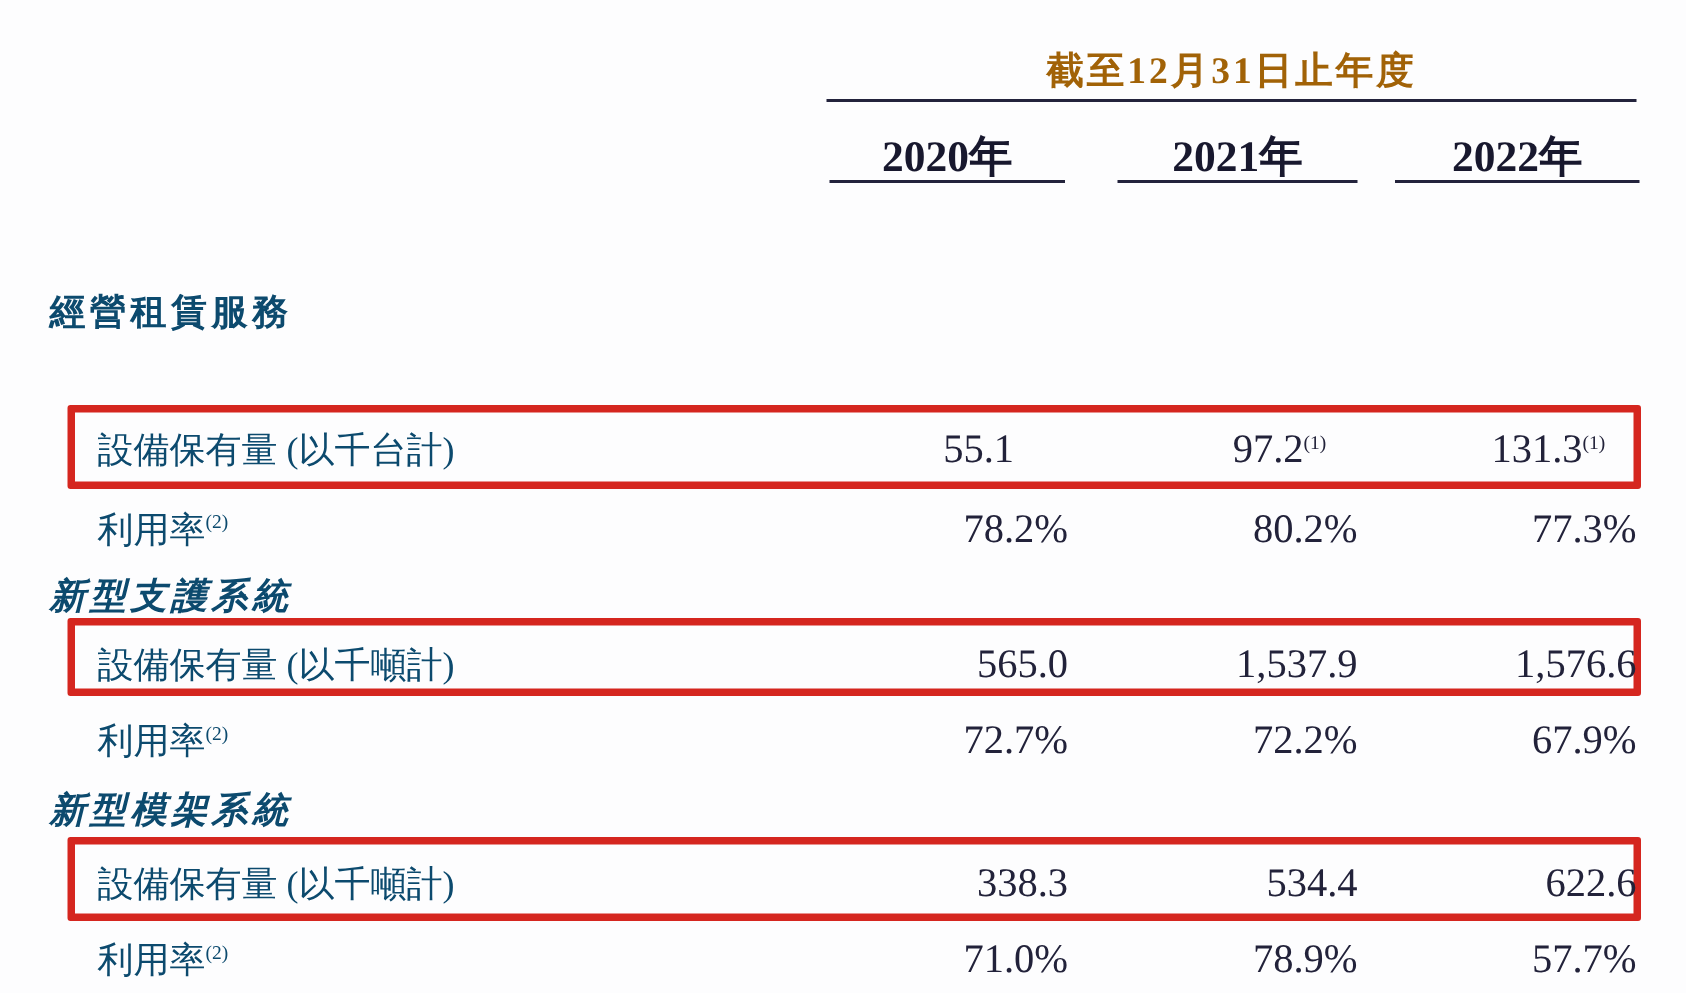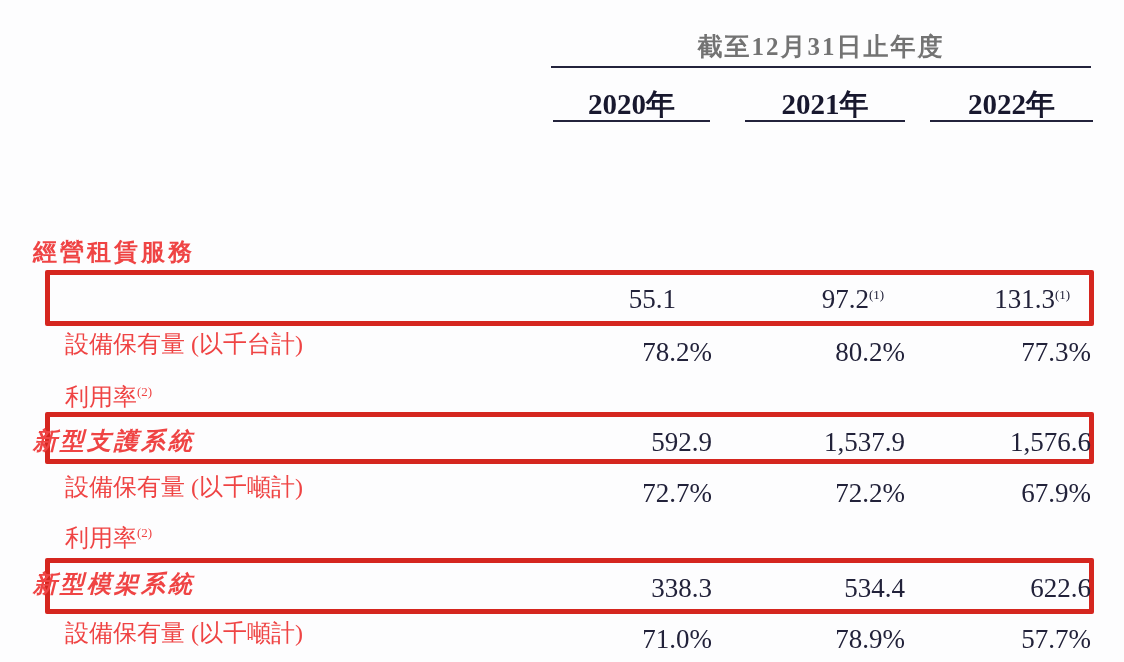--- a/index.html
+++ b/index.html
@@ -14,44 +14,43 @@
     overflow:hidden;
     color:#1f1f33;
   }
   .abs{position:absolute;}
   
   .period-title{
     left:551px;top:30px;width:540px;
     text-align:center;
     font-size:25px;font-weight:bold;
     letter-spacing:2px;
-    color:#737373;
+    color:#a16207;
   }
   .period-rule{
     left:551px;top:66px;width:540px;height:2px;
     background:#23233c;
   }
   .year-cell{
     top:85px;
     text-align:center;
     font-size:29px;font-weight:bold;
     color:#18182e;
   }
   .y1{left:553px;width:157px;}
   .y2{left:745px;width:160px;}
   .y3{left:930px;width:163px;}
   .year-rule{
     top:120px;height:2px;background:#23233c;
   }
   
   .row-label{
     font-size:24px;
-    color:#ef4444;
+    color:#0c4a6e;
     white-space:nowrap;
-    margin-top:44px;
   }
   .group-title{font-weight:bold;letter-spacing:3px;}
   .section-name{font-weight:bold;font-style:italic;letter-spacing:3px;}
   .indent{left:65px;}
   .val{
     font-size:27px;
     color:#22223a;
     white-space:nowrap;
     text-align:right;
   }
@@ -107,21 +106,21 @@
     <span class="abs row-label indent"><span>利用率</span><sup class="note">(2)</sup></span>
     <span class="abs val c1">78.2%</span>
     <span class="abs val c2">80.2%</span>
     <span class="abs val c3">77.3%</span>
   </div>
 
   <div class="abs row-label section-name" style="left:33px;top:381px;">新型支護系統</div>
 
   <div class="abs" style="top:427px;left:0;width:1124px;height:32px;">
     <span class="abs row-label indent">設備保有量 (以千噸計)</span>
-    <span class="abs val c1">592.9</span>
+    <span class="abs val c1">565.0</span>
     <span class="abs val c2">1,537.9</span>
     <span class="abs val c3">1,576.6</span>
   </div>
 
   <div class="abs" style="top:478px;left:0;width:1124px;height:32px;">
     <span class="abs row-label indent"><span>利用率</span><sup class="note">(2)</sup></span>
     <span class="abs val c1">72.7%</span>
     <span class="abs val c2">72.2%</span>
     <span class="abs val c3">67.9%</span>
   </div>

